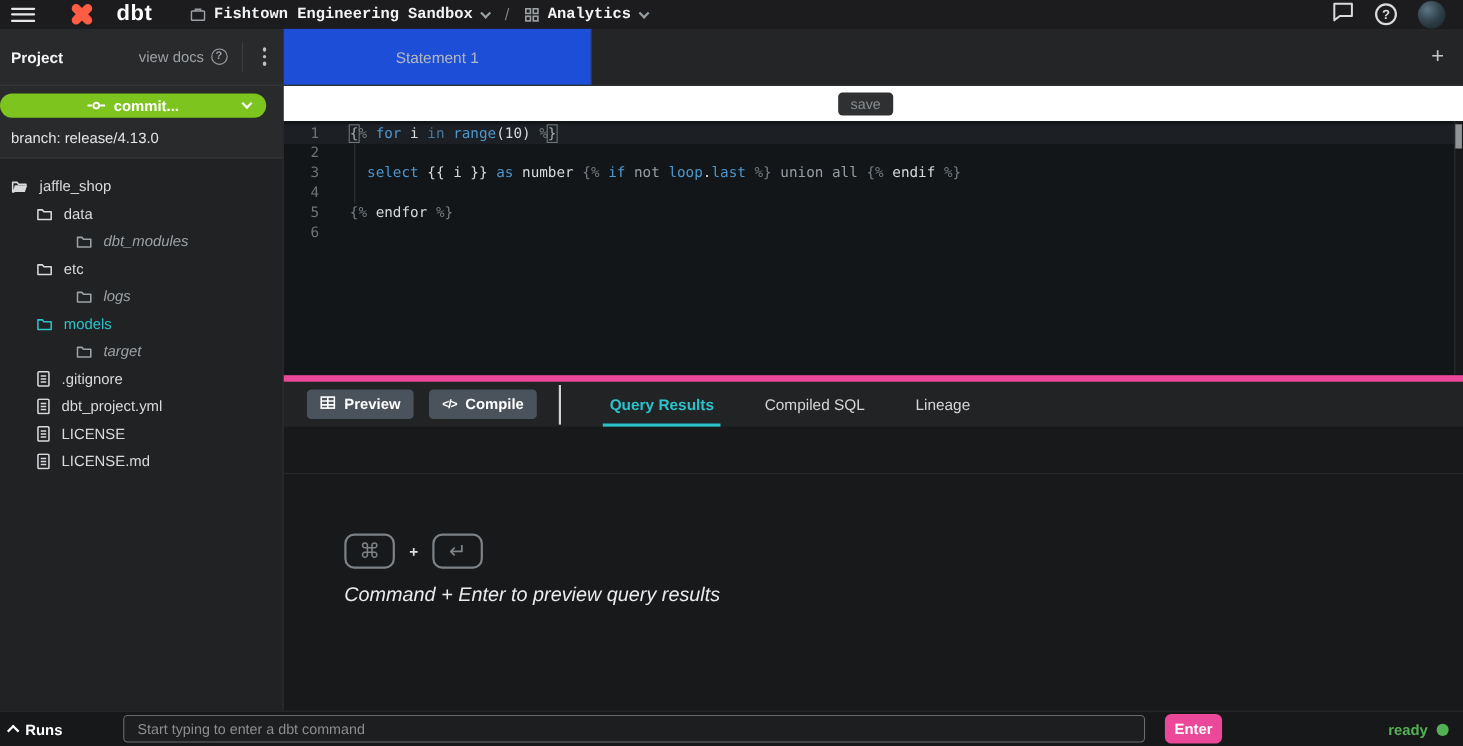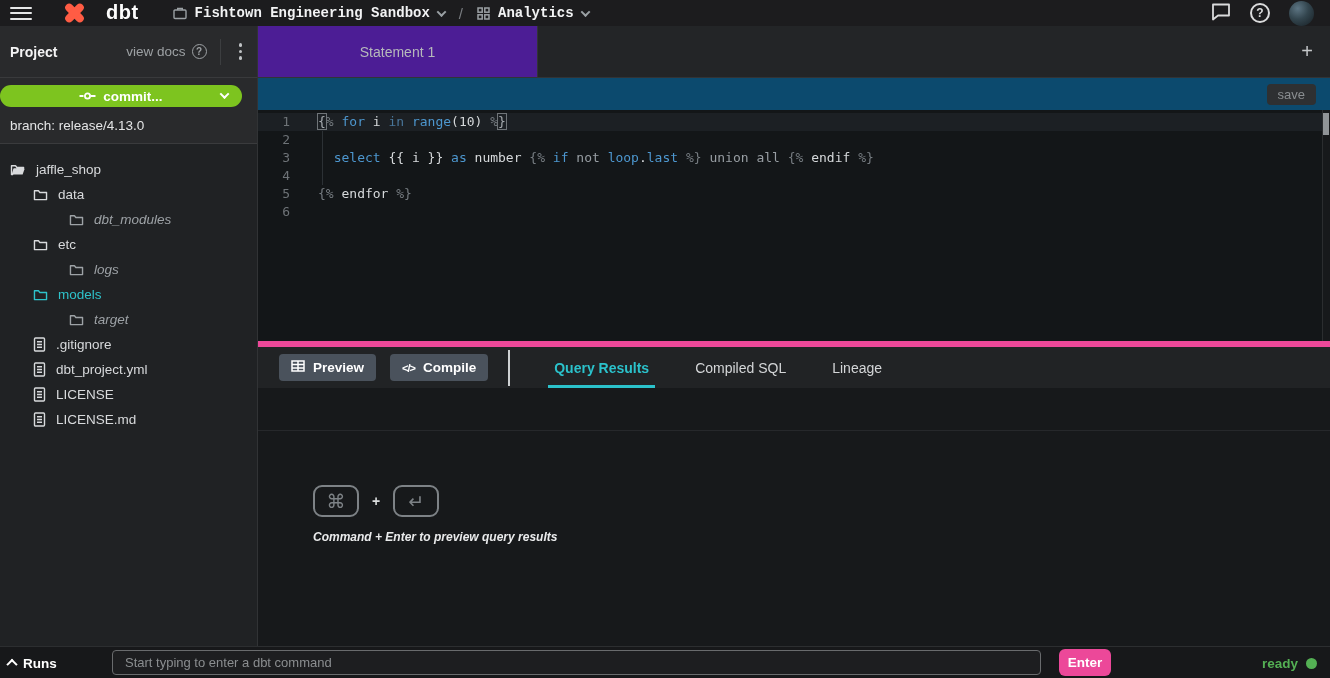--- a/index.html
+++ b/index.html
@@ -45,23 +45,23 @@
   .tree-item { height:25px; display:flex; align-items:center; gap:10px; font-size:13.5px; color:#d8dadc; cursor:pointer; }
   .tree-item.lvl0 { padding-left:10px; }
   .tree-item.lvl1 { padding-left:33px; }
   .tree-item.italic { font-style:italic; color:#9da2a6;margin-left:36px; }
   .tree-item.selected { color:#2ec2ca; }
   .ticon { display:flex; align-items:center; color:inherit; }
 
   
   .main { position:absolute; left:258px; top:26px; width:1072px; height:620px; }
   .tabbar { height:52px; background:#232527; border-bottom:1px solid #323436; position:relative; display:flex; }
-  .etab { width:280px; height:100%; background:#4c1d95; border-right:1px solid #323436; display:flex; align-items:center; justify-content:center; font-size:14px; color:#b6b9bb; cursor:pointer; }
+  .etab { width:280px; height:100%; background:#1d4ed8; border-right:1px solid #323436; display:flex; align-items:center; justify-content:center; font-size:14px; color:#b6b9bb; cursor:pointer; }
   .newtab { position:absolute; right:6px; top:0; height:100%; width:34px; display:flex; align-items:center; justify-content:center; color:#c6c9cb; font-size:20px; font-weight:300; cursor:pointer; }
-  .ed-toolbar { height:32px; background:#0c4a6e; display:flex; align-items:center; justify-content:flex-end; padding-right:14px; }
+  .ed-toolbar { height:32px; background:#ffffff; display:flex; align-items:center; justify-content:center; padding-right:14px; }
   .save-btn { height:21px; line-height:21px; padding:0 11px; background:#2e3032; border-radius:4px; color:#8a8e91; font-size:13px; cursor:pointer; }
 
   .editor { position:relative; height:231px; background:#131618; font-family:"DejaVu Sans Mono",monospace; font-size:13px; padding-top:3px; overflow:hidden; }
   .code-line { display:flex; height:18px; line-height:18px; }
   .code-line.active { background:#1c2024; }
   .ln { width:44px; padding-right:12px; text-align:right; color:#6e7377; flex:none; }
   .lc { white-space:pre; padding-left:16px; color:#d6d9db; }
   .tk-kw { color:#4d97cf; }
   .tk-kw2 { color:#49769a; }
   .tk-j { color:#767c81; }
@@ -81,21 +81,21 @@
   .pt-vdiv { width:2px; height:36px; background:#cfd2d3; margin-left:20px; }
   .ptabs { display:flex; margin-left:38px; height:100%; }
   .ptab { padding:0 6px; margin-right:34px; display:flex; align-items:center; font-size:14px; color:#d4d6d8; cursor:pointer; border-bottom:3px solid transparent; border-top:3px solid transparent; }
   .ptab.active { color:#2bc2cb; font-weight:bold; border-bottom-color:#2bc2cb; }
 
   .results { position:relative; height:258px; background:#17191b; }
   .results-divider { position:absolute; top:42px; left:0; right:0; border-top:1px solid #26282b; }
   .hint-keys { position:absolute; left:55px; top:97px; display:flex; align-items:center; }
   .key { width:46px; height:32px; border:2px solid #7d8286; border-radius:9px; color:#7d8286; display:flex; align-items:center; justify-content:center; font-size:19px; font-family:"DejaVu Sans",sans-serif; }
   .key-plus { margin:0 13px; color:#dcdedf; font-size:14px; font-weight:bold; }
-  .hint-text { position:absolute; left:55px; top:142px; font-style:italic; font-size:12px; color:#eaebec;font-weight:bold; }
+  .hint-text { position:absolute; left:55px; top:142px; font-style:italic; font-size:18px; color:#eaebec; }
 
   
   .bottombar { position:absolute; left:0; top:646px; width:1330px; height:32px; background:#17181a; border-top:1px solid #2c2e30; }
   .runs { position:absolute; left:8px; top:0; height:32px; display:flex; align-items:center; gap:7px; cursor:pointer; }
   .chev-up { width:8px; height:8px; border-left:2.5px solid #fff; border-top:2.5px solid #fff; transform:rotate(45deg) translate(1px,1px); }
   .runs-label { color:#fff; font-weight:bold; font-size:13.5px; }
   .cmd-input { position:absolute; left:112px; top:3px; width:929px; height:25px; background:#1d1e20; border:1px solid #696b6d; border-radius:4px; color:#d8dadb; font-size:13px; padding:0 12px; font-family:"Liberation Sans",sans-serif; outline:none; }
   .cmd-input::placeholder { color:#8b8e90; }
   .enter-btn { position:absolute; left:1059px; top:2px; width:52px; height:27px; background:#ec4899; border-radius:6px; color:#fff; font-weight:bold; font-size:13.5px; display:flex; align-items:center; justify-content:center; cursor:pointer; }
   .ready { position:absolute; right:13px; top:0; height:32px; display:flex; align-items:center; gap:8px; }

